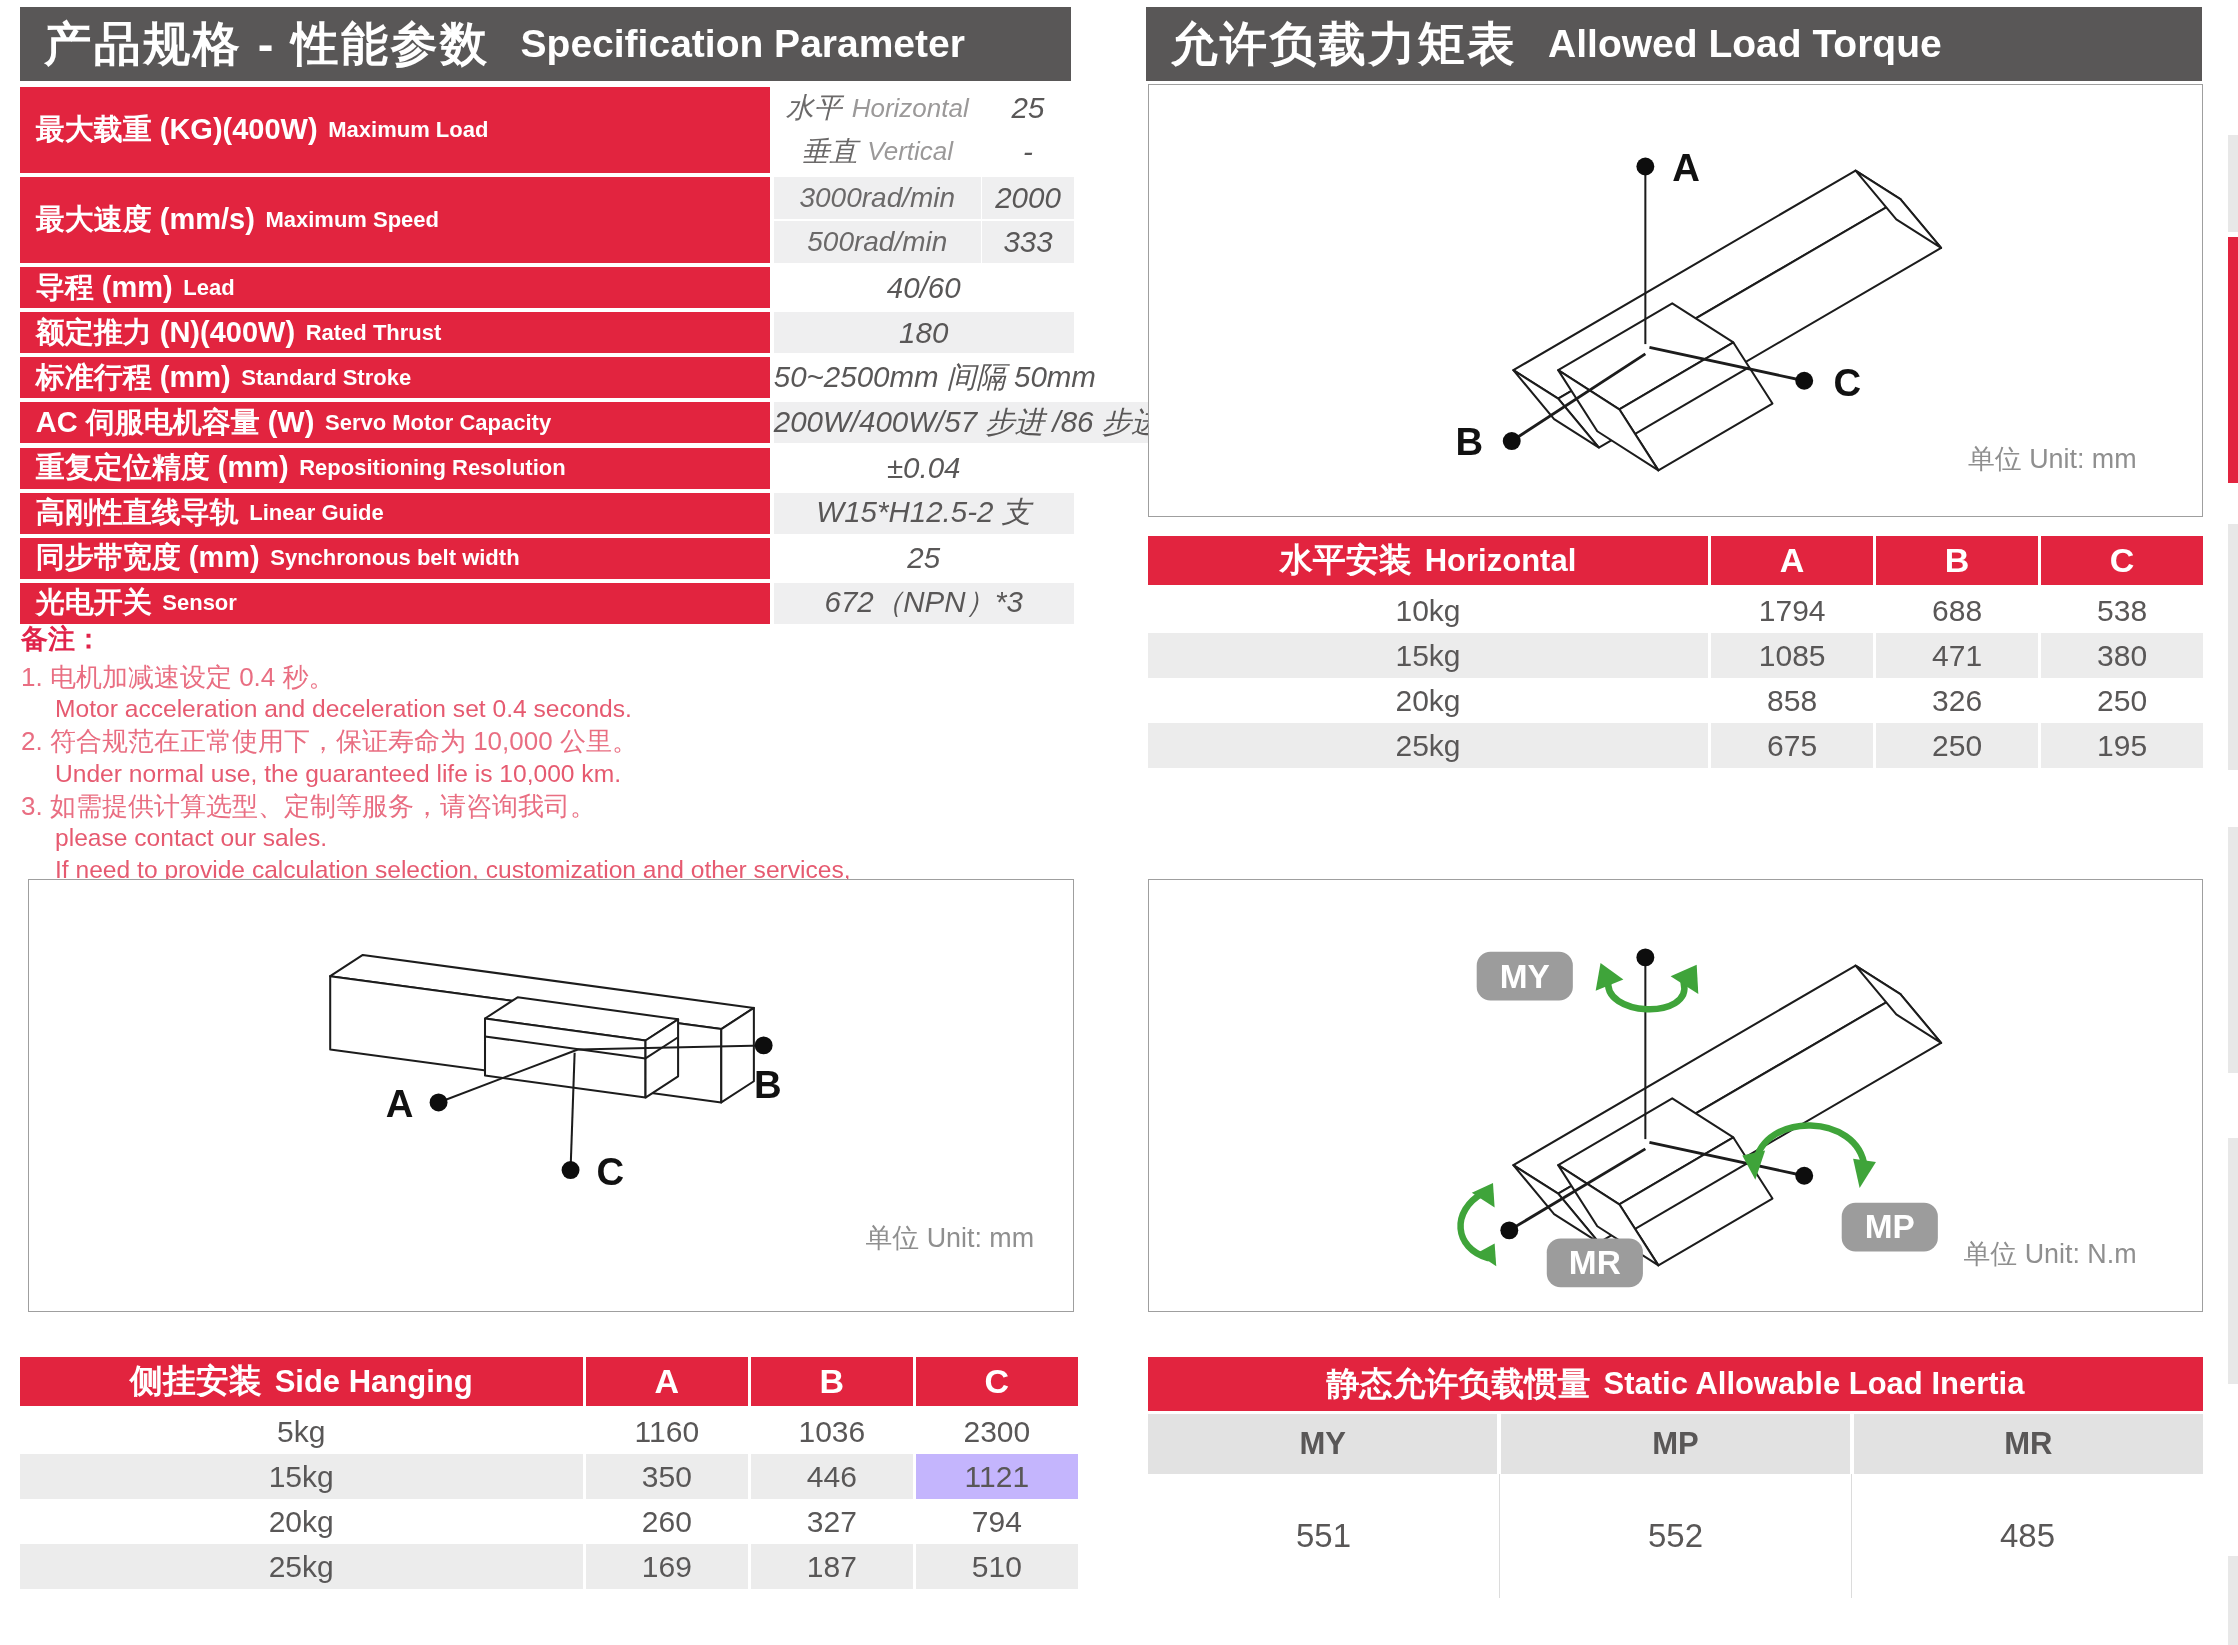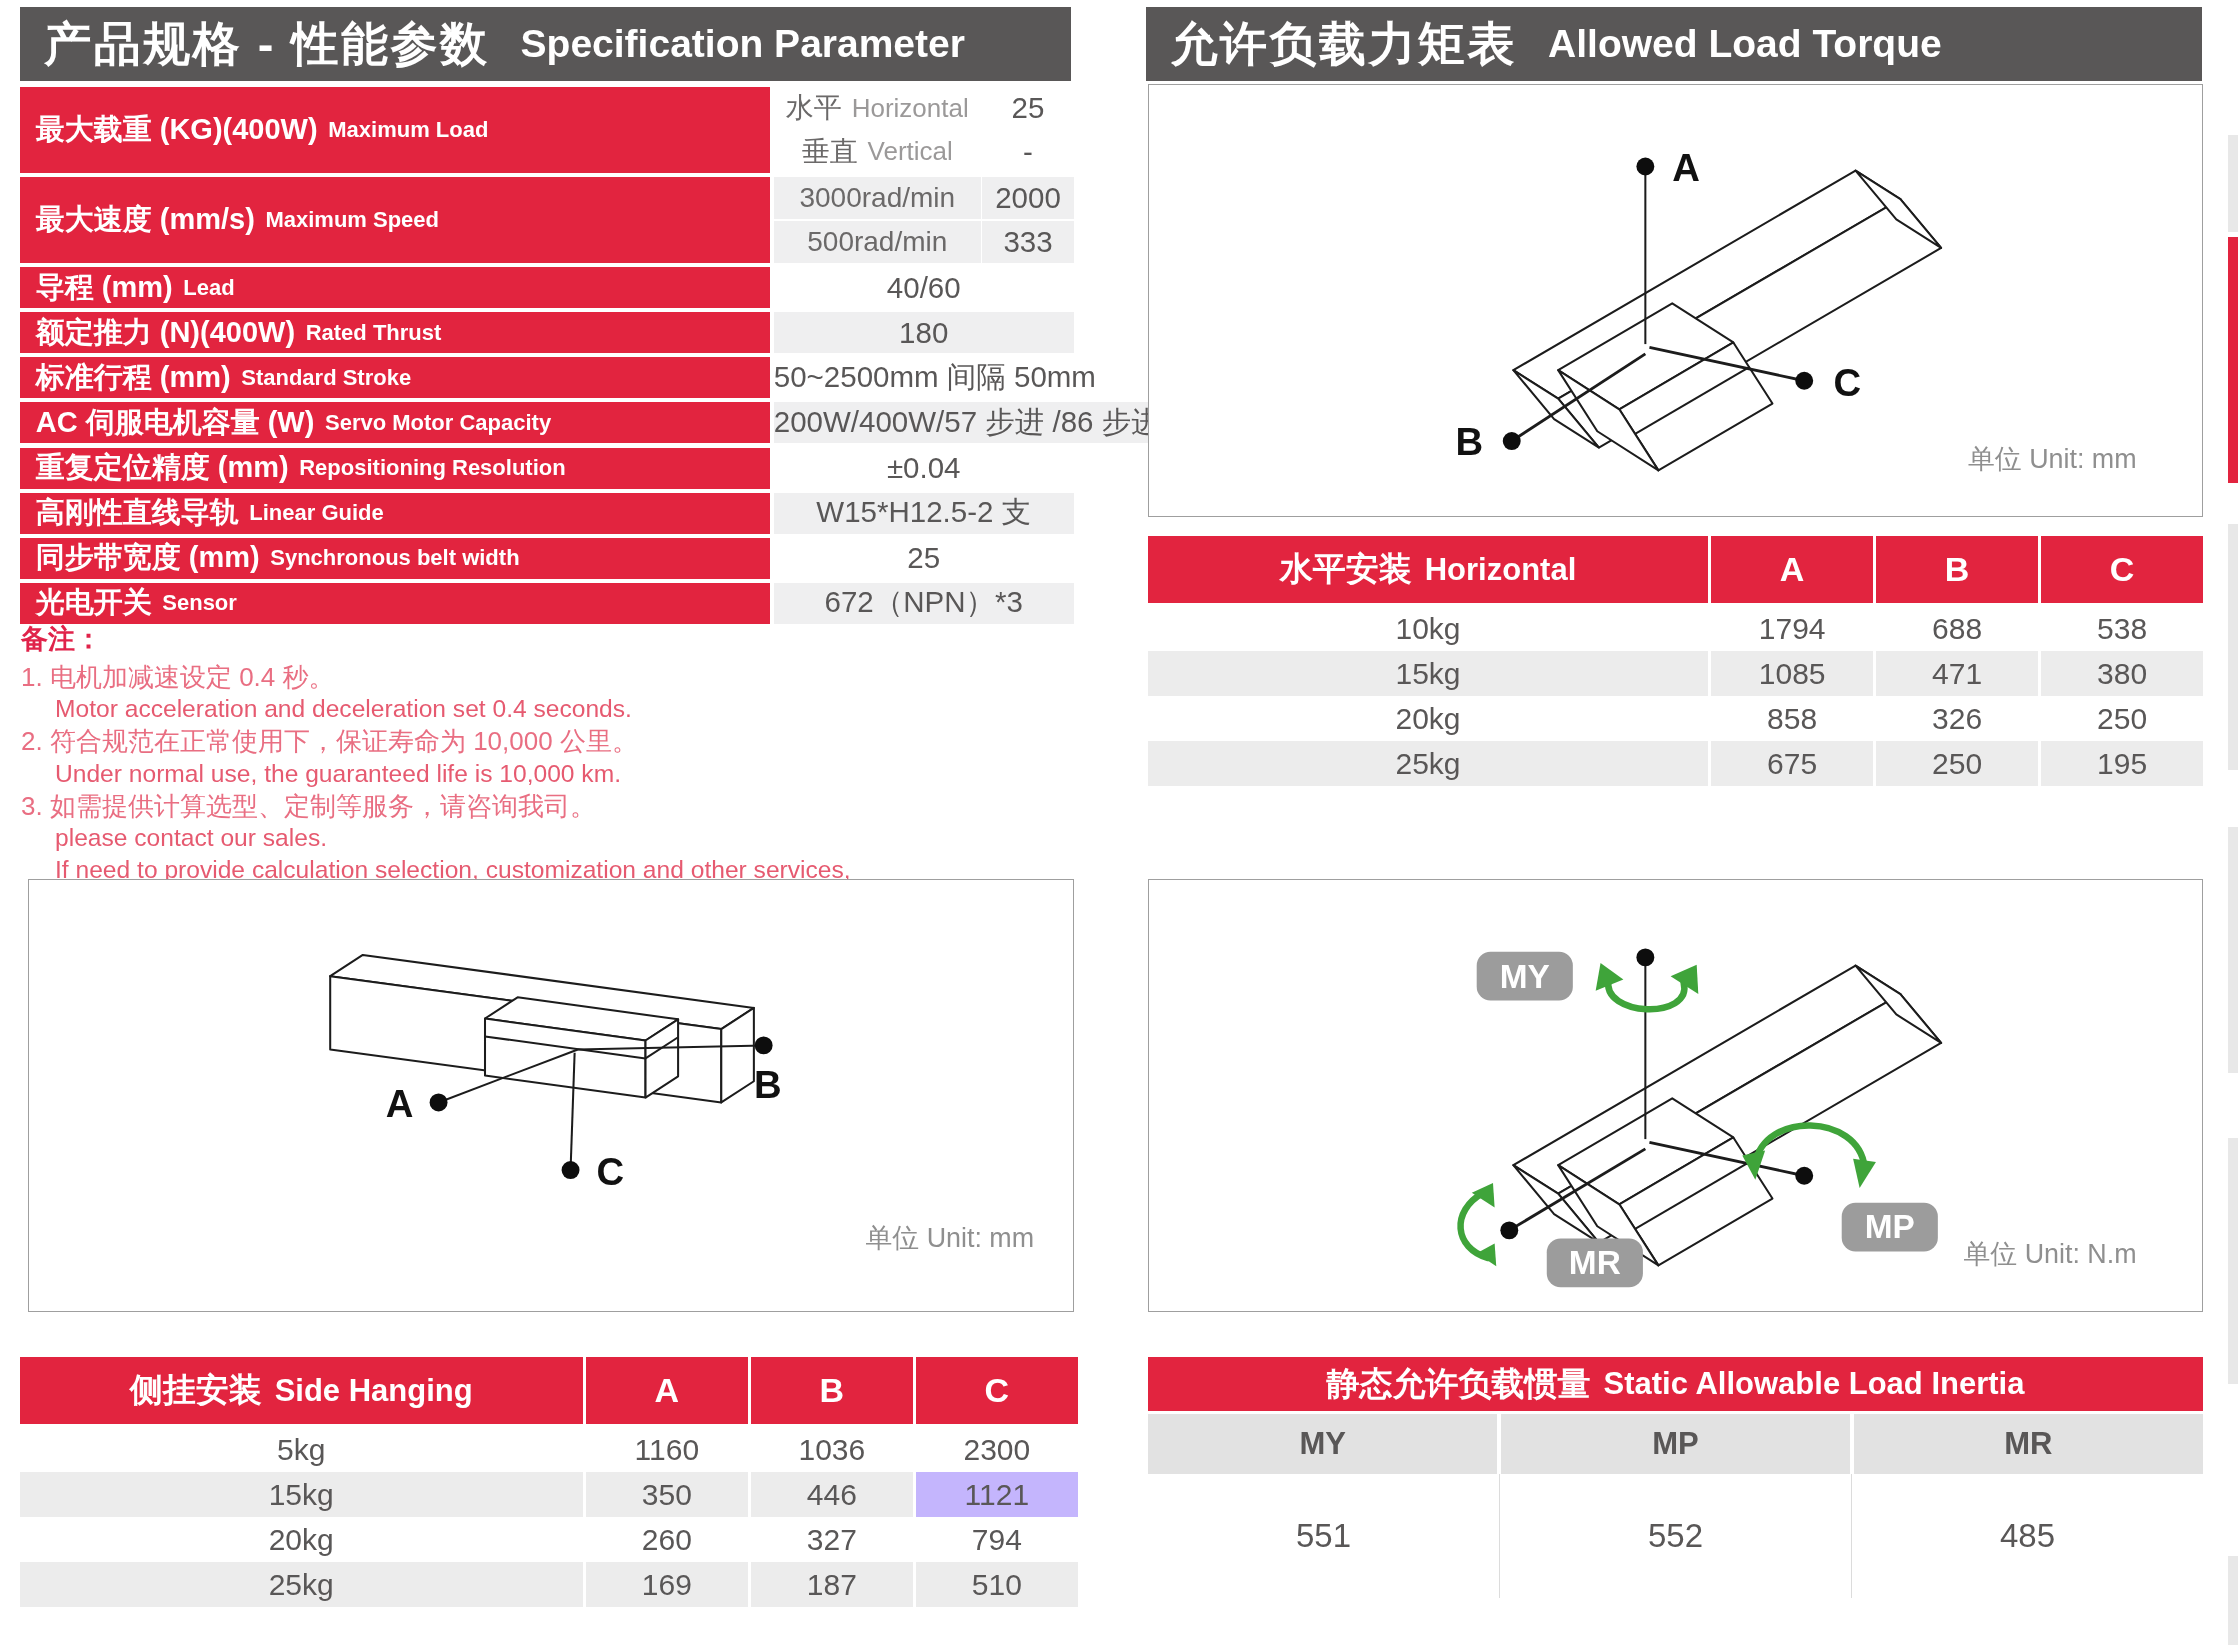--- a/index.html
+++ b/index.html
@@ -16,21 +16,21 @@
 
   
   .spec-table{position:absolute;left:19.7px;top:87px;width:1054px;}
   .srow{display:flex;margin-bottom:4.1px;}
   .srow .label{
     width:750px;background:#e2243f;color:#fff;display:flex;align-items:center;
     box-sizing:border-box;padding-left:16px;white-space:nowrap;flex:none;
   }
   .label .lcn{font-size:29px;font-weight:bold;}
   .label .len{font-size:22px;font-weight:bold;margin-left:10.6px;}
-  .srow .vals{flex:1;margin-left:4.1px;display:flex;flex-direction:column;}
+  .srow .vals{flex:1;margin-left:4.1px;display:flex;flex-direction:column;font-style:italic;}
   .srow.single{height:41px;}
   .srow.single .vals{justify-content:center;align-items:center;flex-direction:row;}
   .srow.double{height:86px;}
   .subrow{flex:1;display:flex;}
   .subrow + .subrow{margin-top:1.6px;}
   .subrow .k{
     width:207px;flex:none;display:flex;align-items:center;justify-content:center;white-space:nowrap;
   }
   .subrow .v{flex:1;margin-left:1.6px;display:flex;align-items:center;justify-content:center;}
   .kcn{font-size:28px;color:#6b6969;}
@@ -57,21 +57,21 @@
   svg .grn{stroke:#3fa43a;stroke-width:8;fill:none;stroke-linecap:round;}
   svg .grnhead{fill:#3fa43a;stroke:none;}
   svg .badge{fill:#9c9c9c;}
   svg .badgetext{font-size:41px;font-weight:bold;fill:#ffffff;text-anchor:middle;}
 
   
   .dtable{position:absolute;}
   .drow{display:flex;}
   .drow .c0{flex:none;display:flex;align-items:center;justify-content:center;white-space:nowrap;}
   .drow .cc{flex:1;margin-left:3.3px;display:flex;align-items:center;justify-content:center;}
-  .drow.head{height:67px;border-radius:25px;}
+  .drow.head{height:49px;border-radius:25px;}
   .drow.head .c0,.drow.head .cc{background:#e2243f;color:#fff;}
   .drow.head .tcn{font-size:33px;font-weight:bold;}
   .drow.head .ten{font-size:31px;font-weight:bold;margin-left:13px;}
   .drow.head .col{font-size:34px;font-weight:bold;}
   .drow.data{height:45px;margin-top:0;}
   .drow.data .num{font-size:30px;color:#595757;}
 
   
   .stable{position:absolute;left:1148px;top:1357px;width:1055px;}
   .stable .shead{

